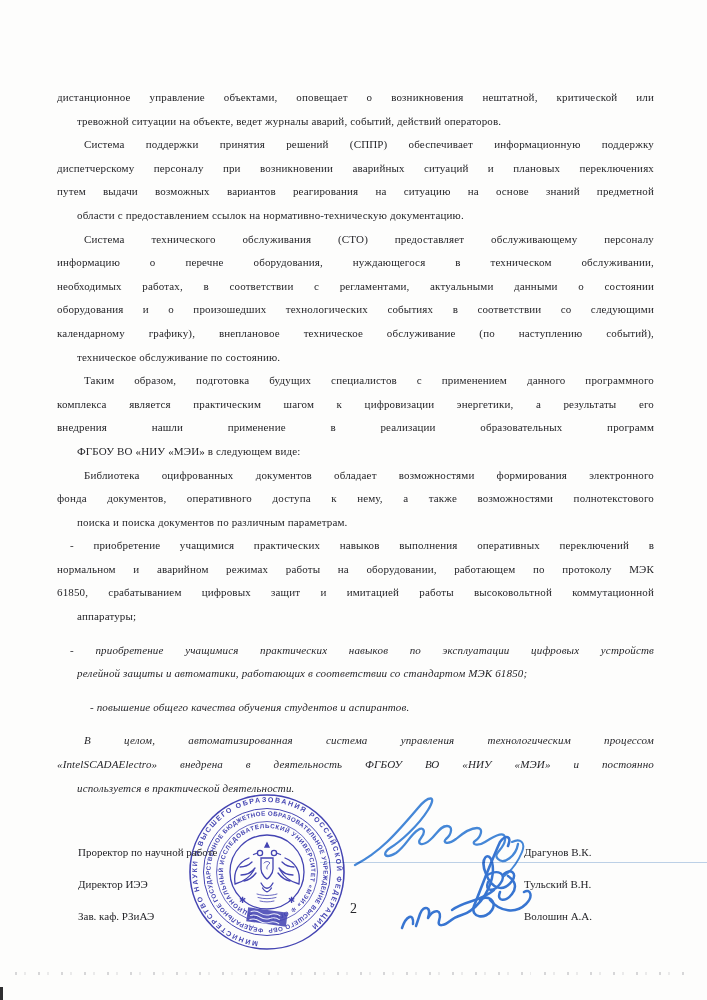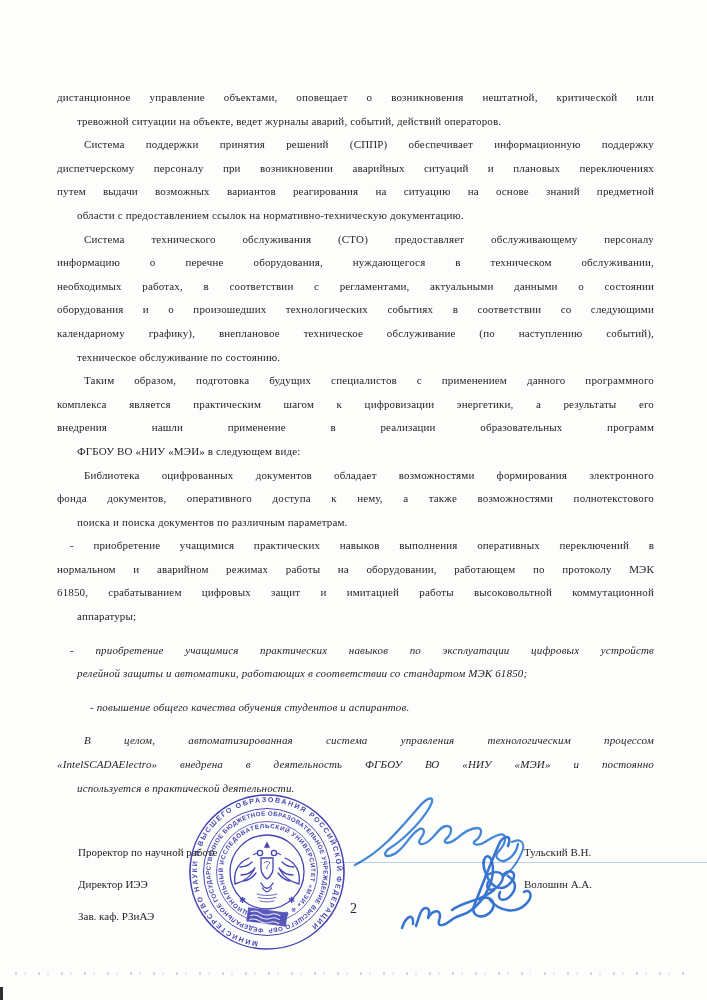--- a/index.html
+++ b/index.html
@@ -157,20 +157,21 @@
            M168,96 C174,100 178,106 172,114 C166,122 156,122 160,112 M150,120 C160,132 176,134 186,124 C194,116 190,108 184,112"></path>
     </g>
   </svg>
 
   <div class="sig-titles">
       <div class="sig-row">Проректор по научной работе</div>
       <div class="sig-row">Директор ИЭЭ</div>
       <div class="sig-row">Зав. каф. РЗиАЭ</div>
     </div>
   <div class="sig-names">
+      <div class="sig-row">Драгунов В.К.</div>
       <div class="sig-row">Тульский В.Н.</div>
       <div class="sig-row">Волошин А.А.</div>
     </div>
 
   <div class="page-number">2</div>
 
   <div class="scan-noise"></div>
   <div class="corner-mark"></div>
 </div>
 

